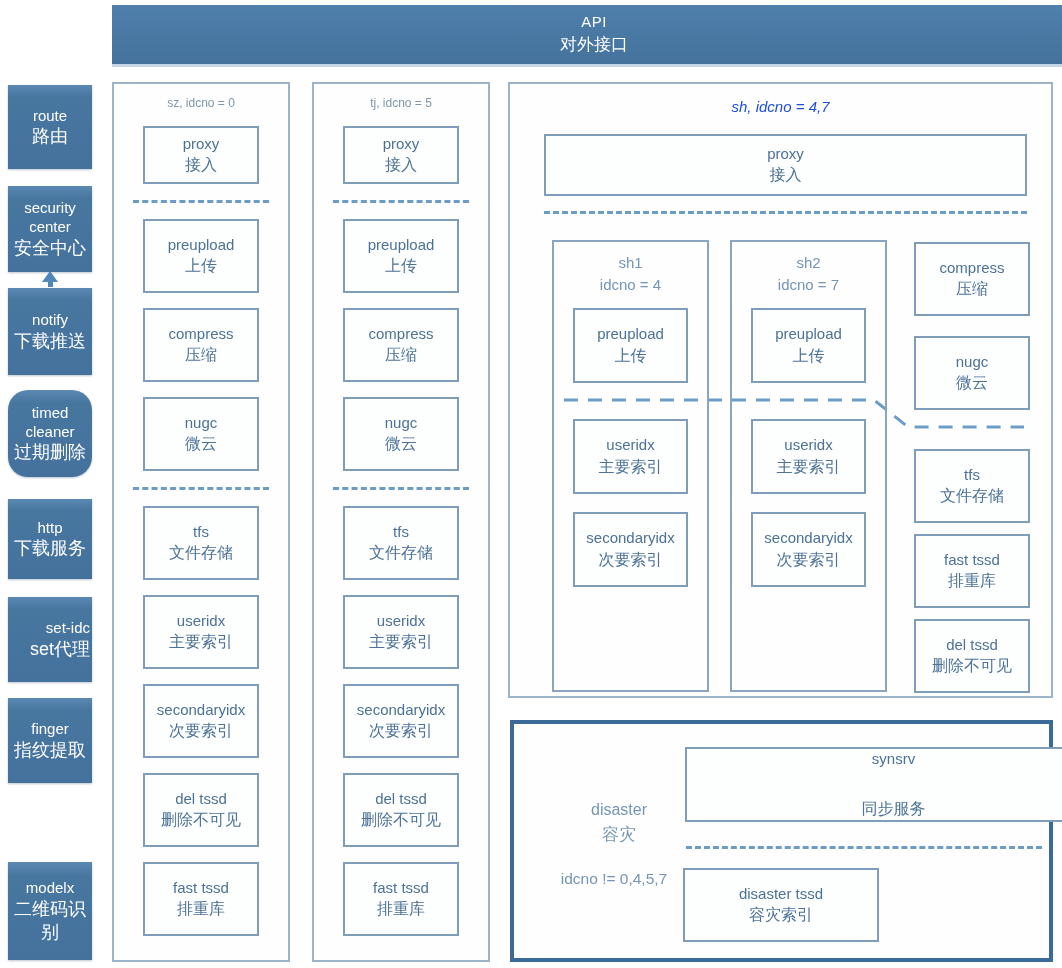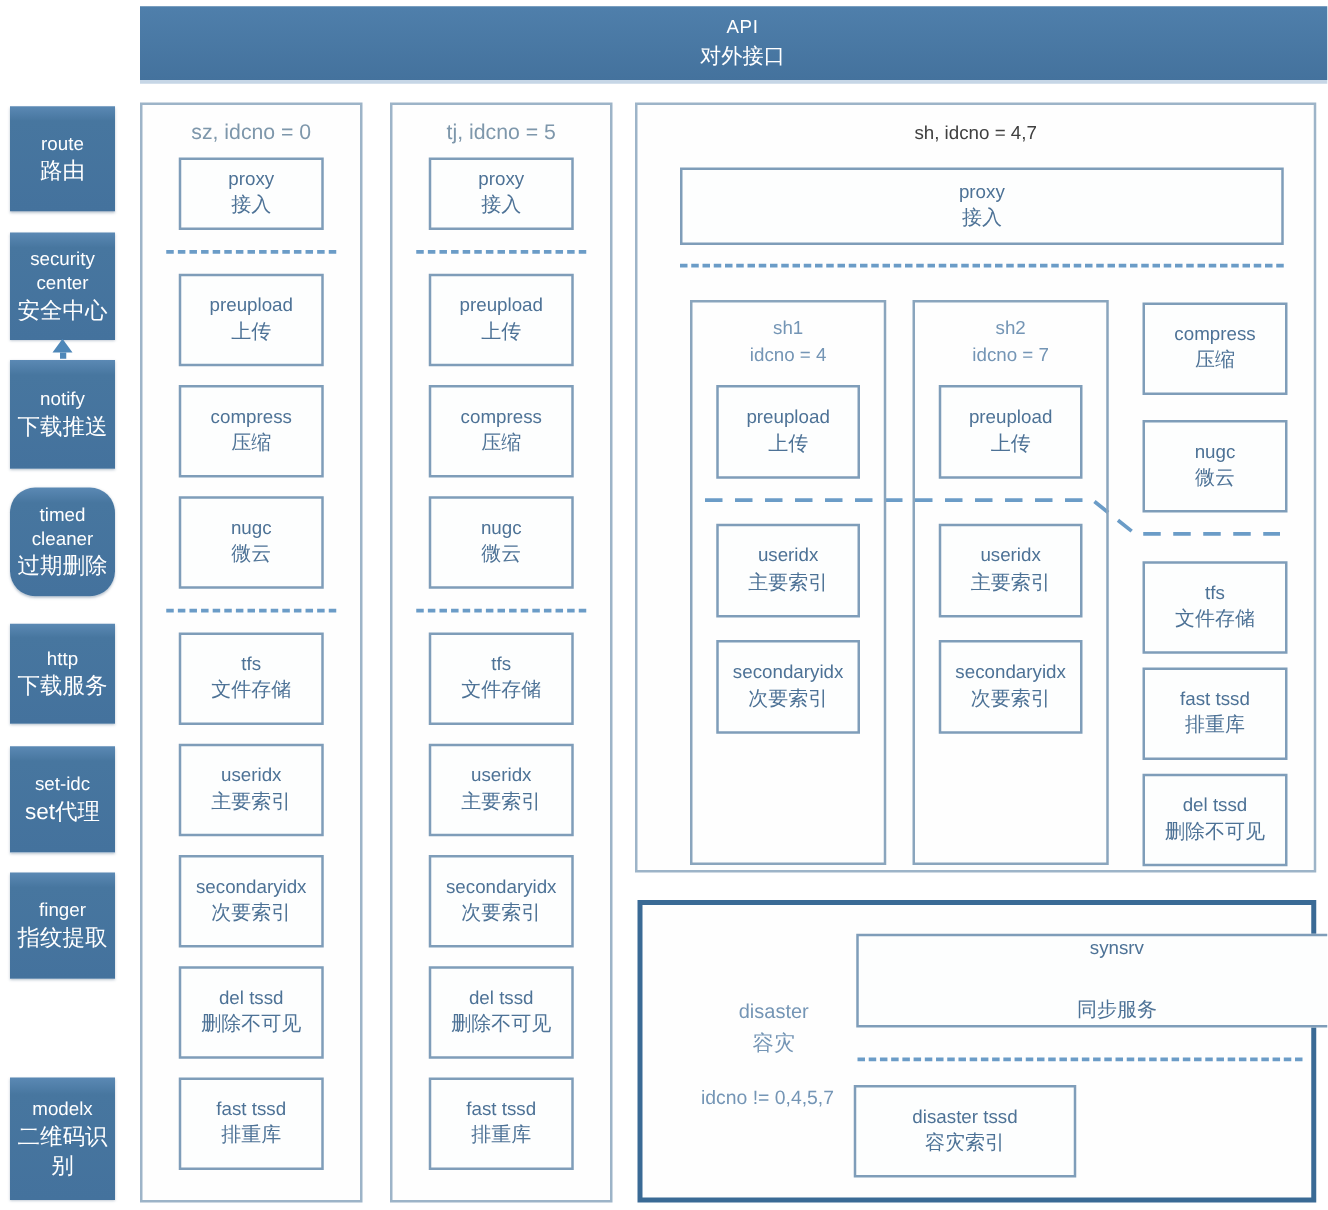--- a/index.html
+++ b/index.html
@@ -26,36 +26,36 @@
   .up-arrow{position:absolute;left:42px;top:271px;width:16px;height:16px;}
   .up-arrow .tri{width:0;height:0;margin:0 auto;
        border-left:8px solid transparent;border-right:8px solid transparent;
        border-bottom:11px solid #4e87b8;}
   .up-arrow .stem{width:5px;height:5px;margin:0 auto;background:#4e87b8;}
 
   
   .col{position:absolute;top:82px;width:178px;height:880px;box-sizing:border-box;
        border:2px solid #9db4c8;background:#fefefe;
        display:flex;flex-direction:column;align-items:center;padding-top:12px;}
-  .col-label{height:20px;margin-bottom:10px;font-size:17px;color:#7e97ab;}
+  .col-label{height:20px;margin-bottom:10px;font-size:12px;color:#7e97ab;}
   .nbox{box-sizing:border-box;border:2px solid #7f9db9;background:#fdfefe;
        display:flex;flex-direction:column;align-items:center;justify-content:center;
        text-align:center;color:#4d7296;line-height:1.3;}
   .col .nbox{width:116px;height:74px;margin-bottom:15px;flex:none;}
   .col .nbox.first{height:58px;}
   .nbox .en{font-size:15px;}
   .nbox .zh{font-size:16px;margin-top:2px;}
   .dash{border-top:3px dashed #6b9cc7;height:0;}
   .col .dash{width:136px;margin:1px 0 16px 0;flex:none;}
 
   
   .sh{position:absolute;left:508px;top:82px;width:545px;height:616px;box-sizing:border-box;
       border:2px solid #9db4c8;background:#fefefe;}
   .sh-label{position:absolute;left:0;top:14px;width:100%;text-align:center;
-      font-size:15px;color:#404040;}
+      font-size:15px;color:#1d4ed8;font-style:italic;}
   .sh-proxy{position:absolute;left:34px;top:50px;width:483px;height:62px;}
   .sh-topdash{position:absolute;left:34px;top:127px;width:483px;}
   .subcluster{position:absolute;top:156px;width:157px;height:452px;box-sizing:border-box;
       border:2px solid #8aa5bd;background:transparent;}
   .sub-label{width:100%;text-align:center;font-size:15px;color:#7495b5;line-height:1.45;}
   .sub-label.l1{margin-top:10px;}
   .subcluster .nbox{position:absolute;left:19px;width:115px;height:75px;}
   .shared-box{position:absolute;left:404px;width:116px;height:74px;}
   .angle-svg{position:absolute;left:0;top:0;width:545px;height:616px;pointer-events:none;}
 
@@ -63,21 +63,21 @@
   .disaster{position:absolute;left:510px;top:720px;width:543px;height:242px;box-sizing:border-box;
       border:4px solid #3a6a95;background:#fefefe;}
   .dis-label{position:absolute;left:40px;top:74px;width:130px;text-align:center;
       color:#7495b5;line-height:1.5;}
   .dis-label .l1{font-size:16px;}
   .dis-label .l2{font-size:17px;}
   .dis-cond{position:absolute;left:10px;top:146px;width:180px;text-align:center;
       font-size:15.5px;color:#7495b5;}
   .dis-synsrv{position:absolute;left:171px;top:23px;width:417px;height:75px;justify-content:space-between;}
   .dis-dash{position:absolute;left:172px;top:122px;width:356px;}
-  .dis-tssd{position:absolute;left:169px;top:144px;width:178px;height:74px;}
+  .dis-tssd{position:absolute;left:169px;top:144px;width:196px;height:74px;}
   .dis-bitmap{position:absolute;left:368px;top:144px;width:148px;height:73px;}
 </style>
 </head>
 <body>
 
 <div class="canvas">
 
   <div class="hdr">
     <div class="hdr-en">API</div>
     <div class="hdr-zh">对外接口</div>
@@ -97,21 +97,21 @@
         <div class="side-zh">下载推送</div>
       </div>
       <div class="side-box" style="top: 390px; height: 87px; border-radius: 20px;">
         <div class="side-en">timed cleaner</div>
         <div class="side-zh">过期删除</div>
       </div>
       <div class="side-box" style="top: 499px; height: 80px;">
         <div class="side-en">http</div>
         <div class="side-zh">下载服务</div>
       </div>
-      <div class="side-box" style="top: 597px; height: 85px;">
+      <div class="side-box" style="top: 597px; height: 85px; align-items: flex-end;">
         <div class="side-en">set-idc</div>
         <div class="side-zh">set代理</div>
       </div>
       <div class="side-box" style="top: 698px; height: 85px;">
         <div class="side-en">finger</div>
         <div class="side-zh">指纹提取</div>
       </div>
       <div class="side-box" style="top: 830px; height: 98px; margin-top: 32px;">
         <div class="side-en">modelx</div>
         <div class="side-zh">二维码识别</div>

